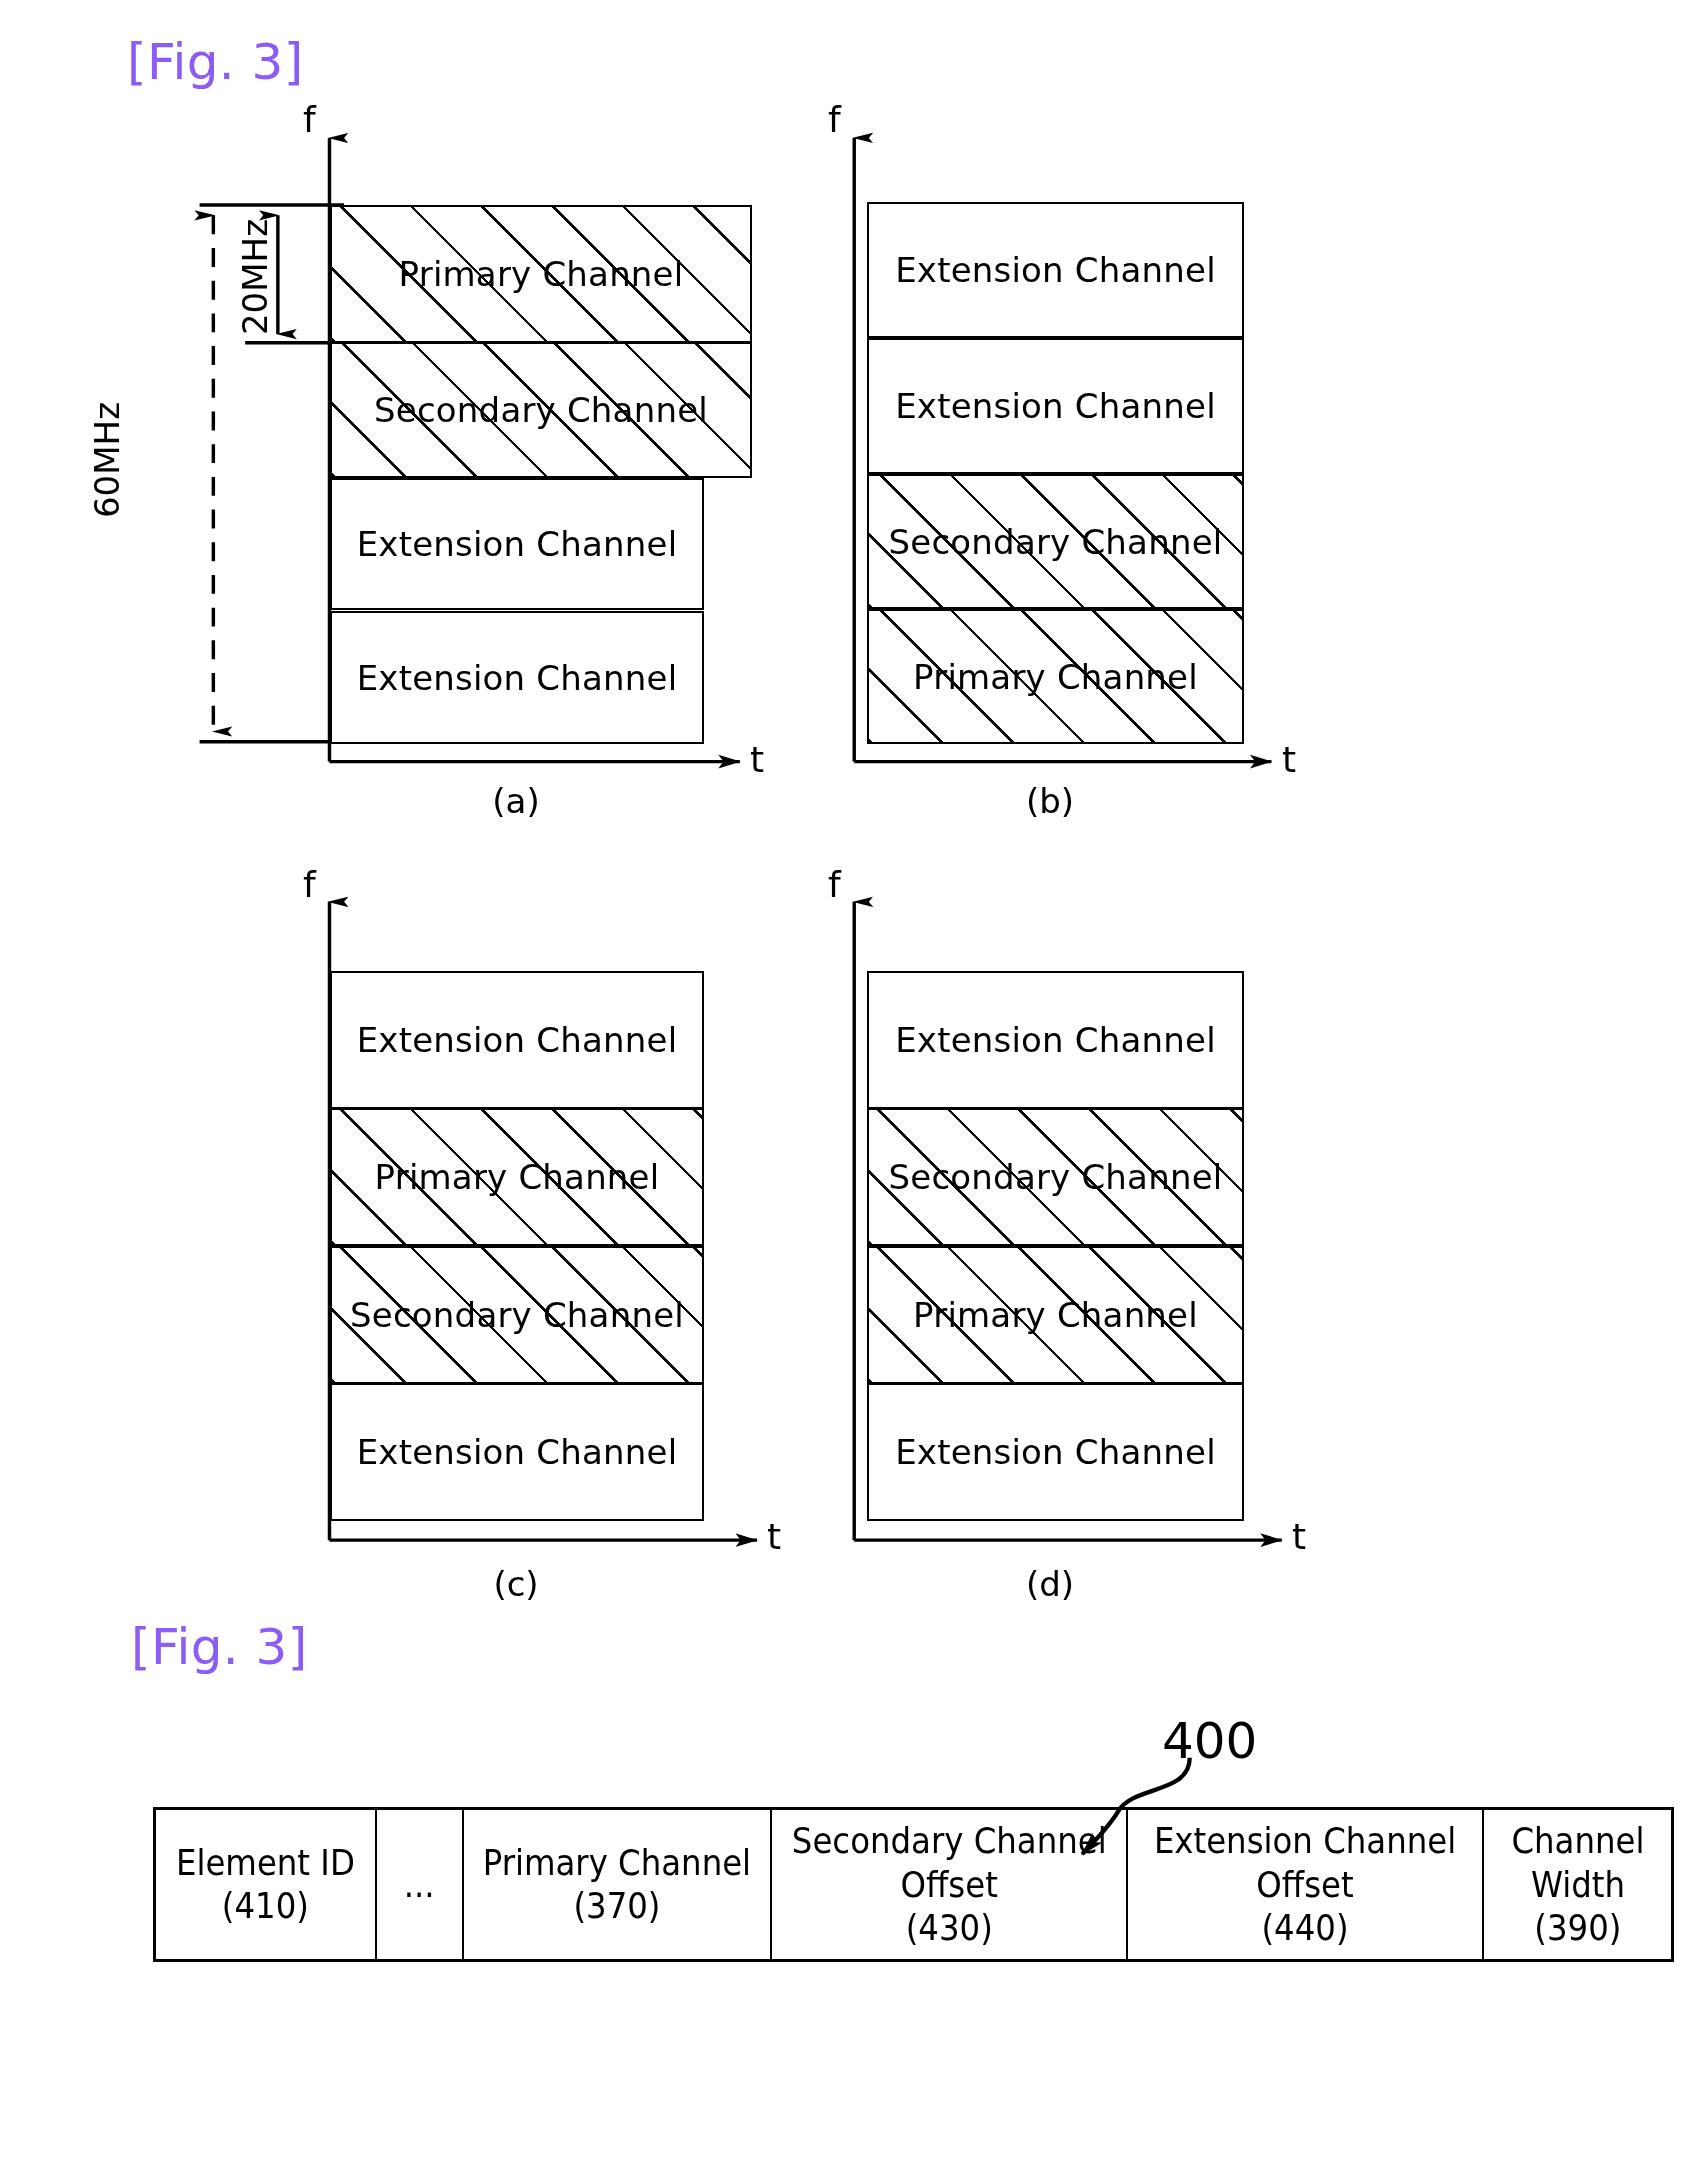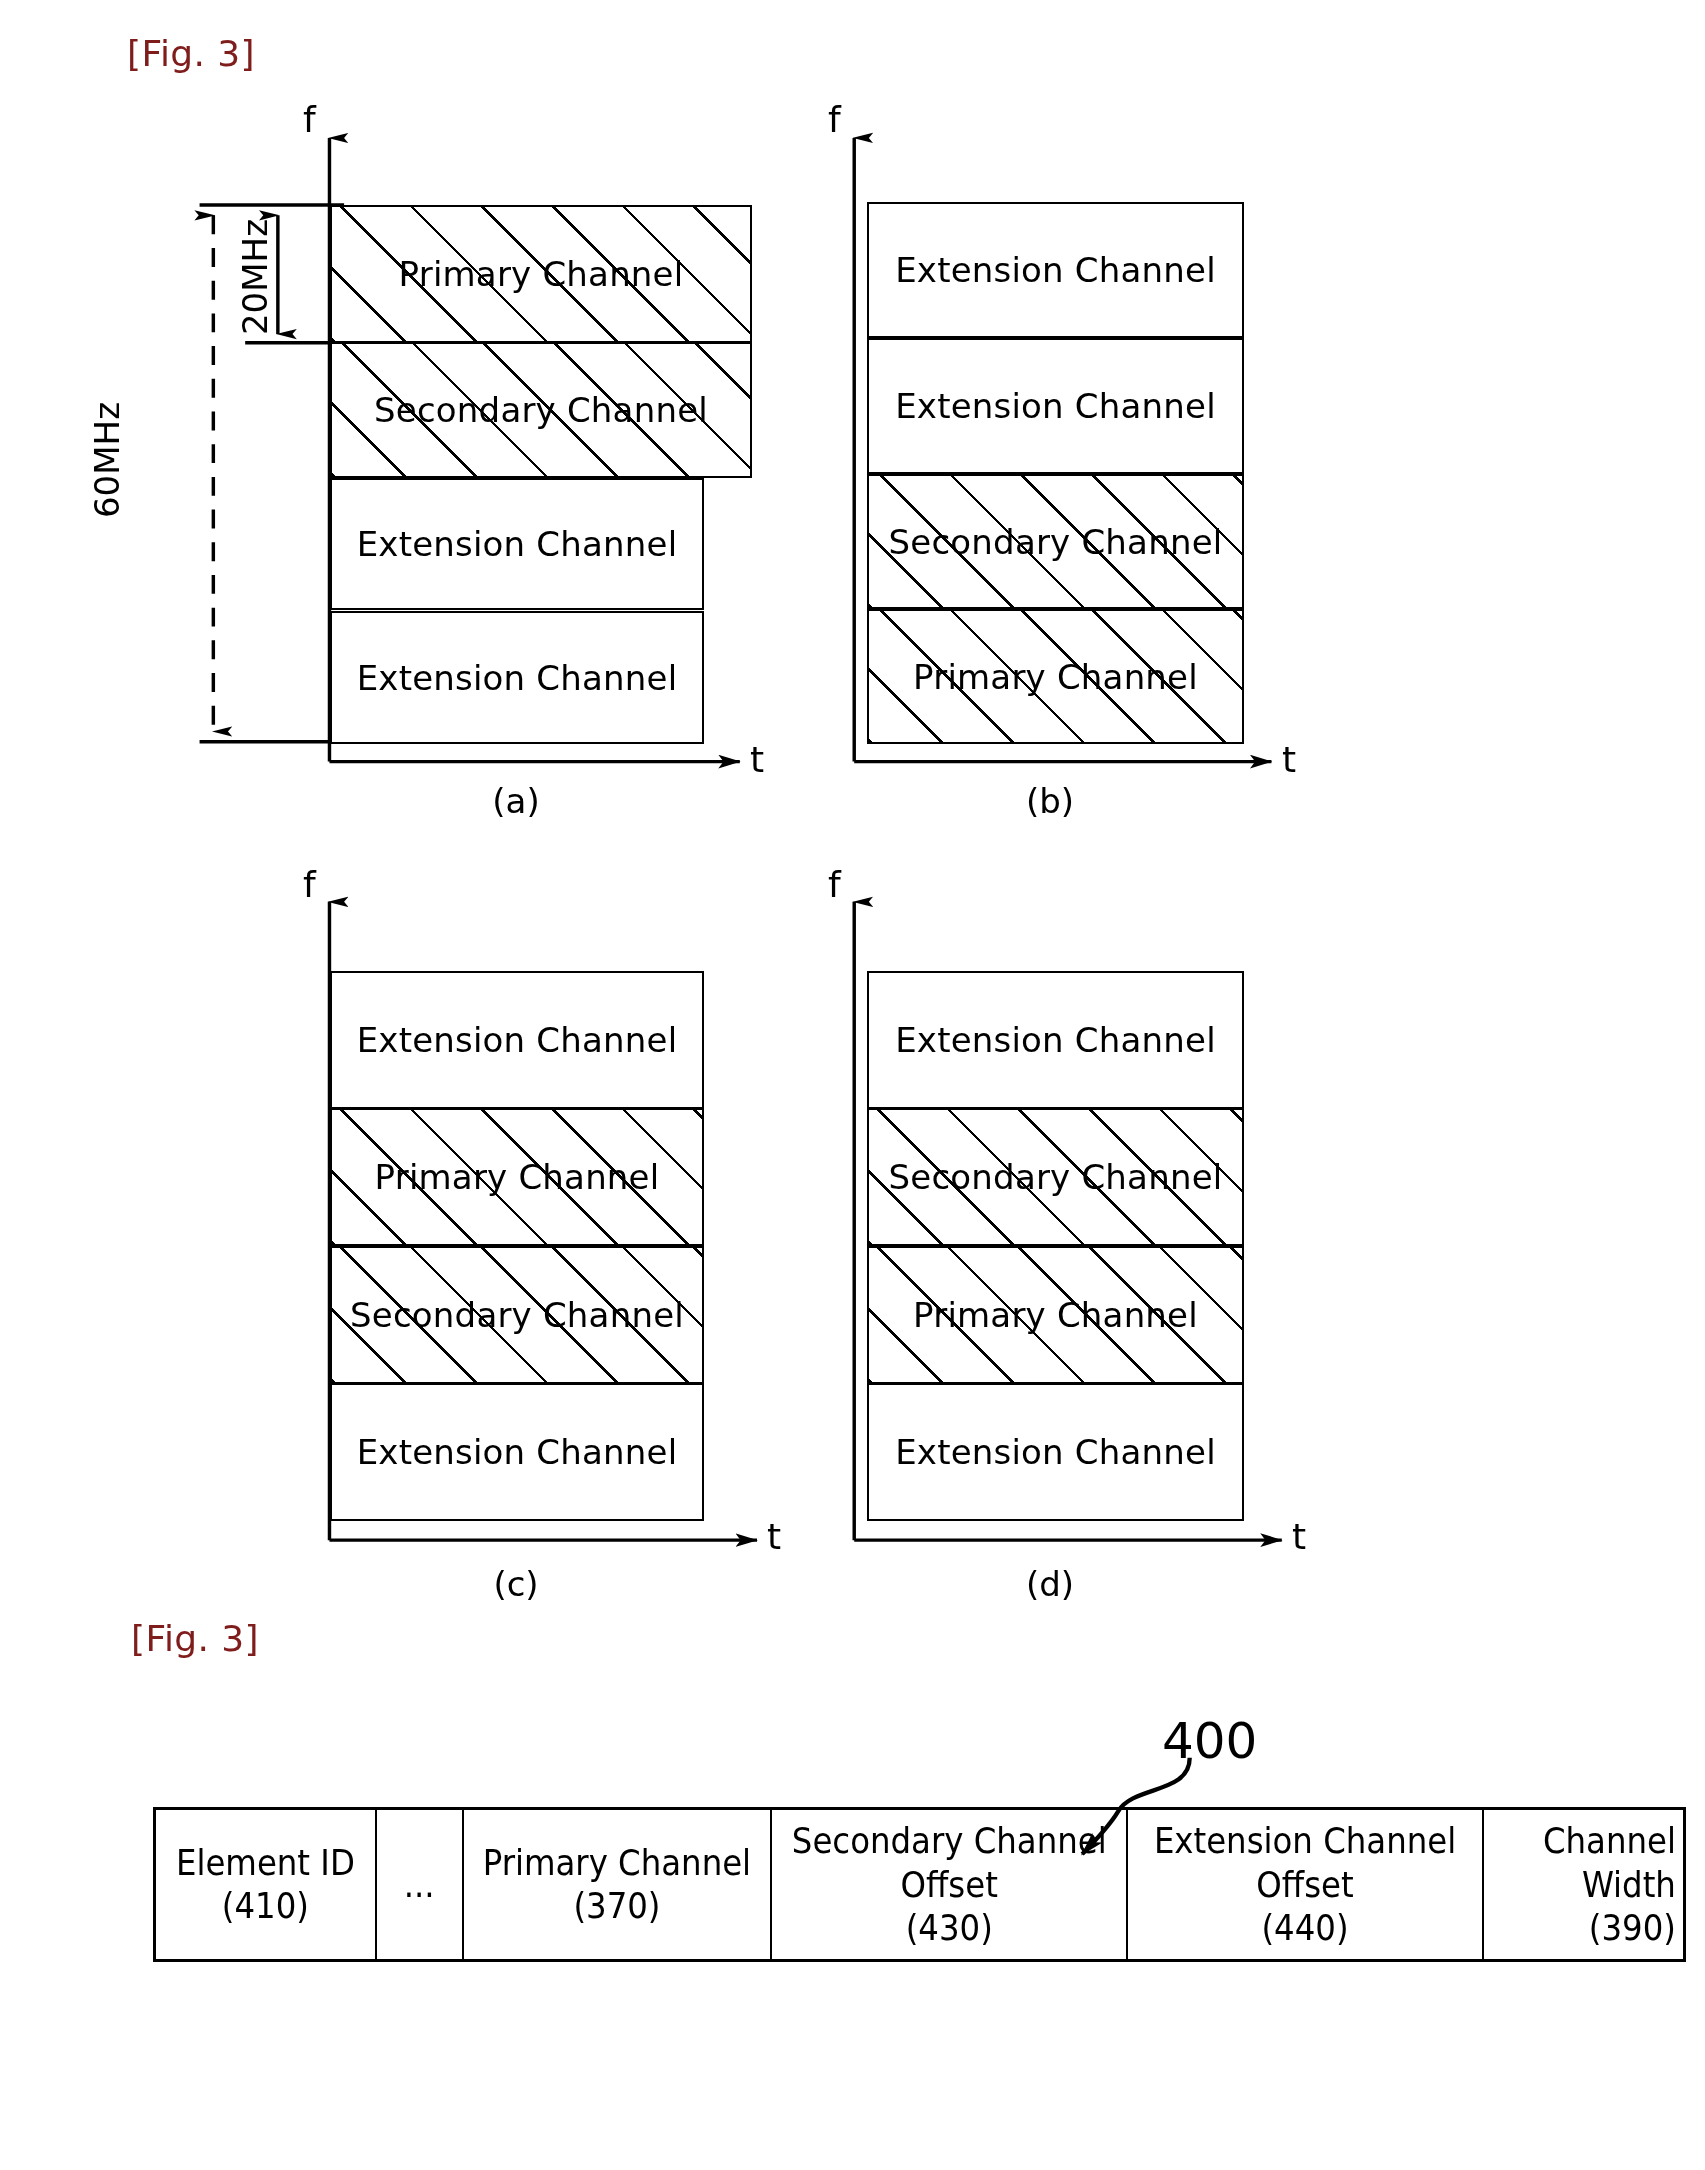--- a/index.html
+++ b/index.html
@@ -10,23 +10,23 @@
   body {
     width: 1705px;
     height: 2171px;
     position: relative;
     font-family: "DejaVu Sans", "Liberation Sans", sans-serif;
     color: #000000;
     overflow: hidden;
   }
   .fig-label {
     position: absolute;
-    font-size: 36px;
+    font-size: 50px;
     letter-spacing: 0.4px;
-    color: #7f1d1d;
+    color: #8b5cf6;
     white-space: nowrap;
   }
   #fig3-label { left: 127px; top: 33px; }
   #fig4-label { left: 131px; top: 1618px; }
 
   .panel {
     position: absolute;
   }
   .panel-caption {
     position: absolute;
@@ -101,21 +101,21 @@
     height: 129px;
     vertical-align: middle;
     text-align: center;
     font-stretch: condensed;
   }
   #fig4-table td.narrow { width: 71px; }
   #fig4-table td.c1 { width: 205px; }
   #fig4-table td.c3 { width: 293px; }
   #fig4-table td.c4 { width: 340px; }
   #fig4-table td.c5 { width: 340px; }
-  #fig4-table td.c6 { width: 172px; text-align: right; padding-left: 20px; }
+  #fig4-table td.c6 { width: 172px; text-align: center; padding-left: 8px; }
   .cellline { display: block; }
 </style>
 </head>
 <body>
 
 <div class="fig-label" id="fig3-label">[Fig. 3]</div>
 
 <svg class="overlay" viewBox="0 0 1982 2523" width="1705" height="2171">
   <defs>
     <marker id="arrowUp" markerWidth="14" markerHeight="20" refX="7" refY="1" orient="auto-start-reverse" markerUnits="userSpaceOnUse">

